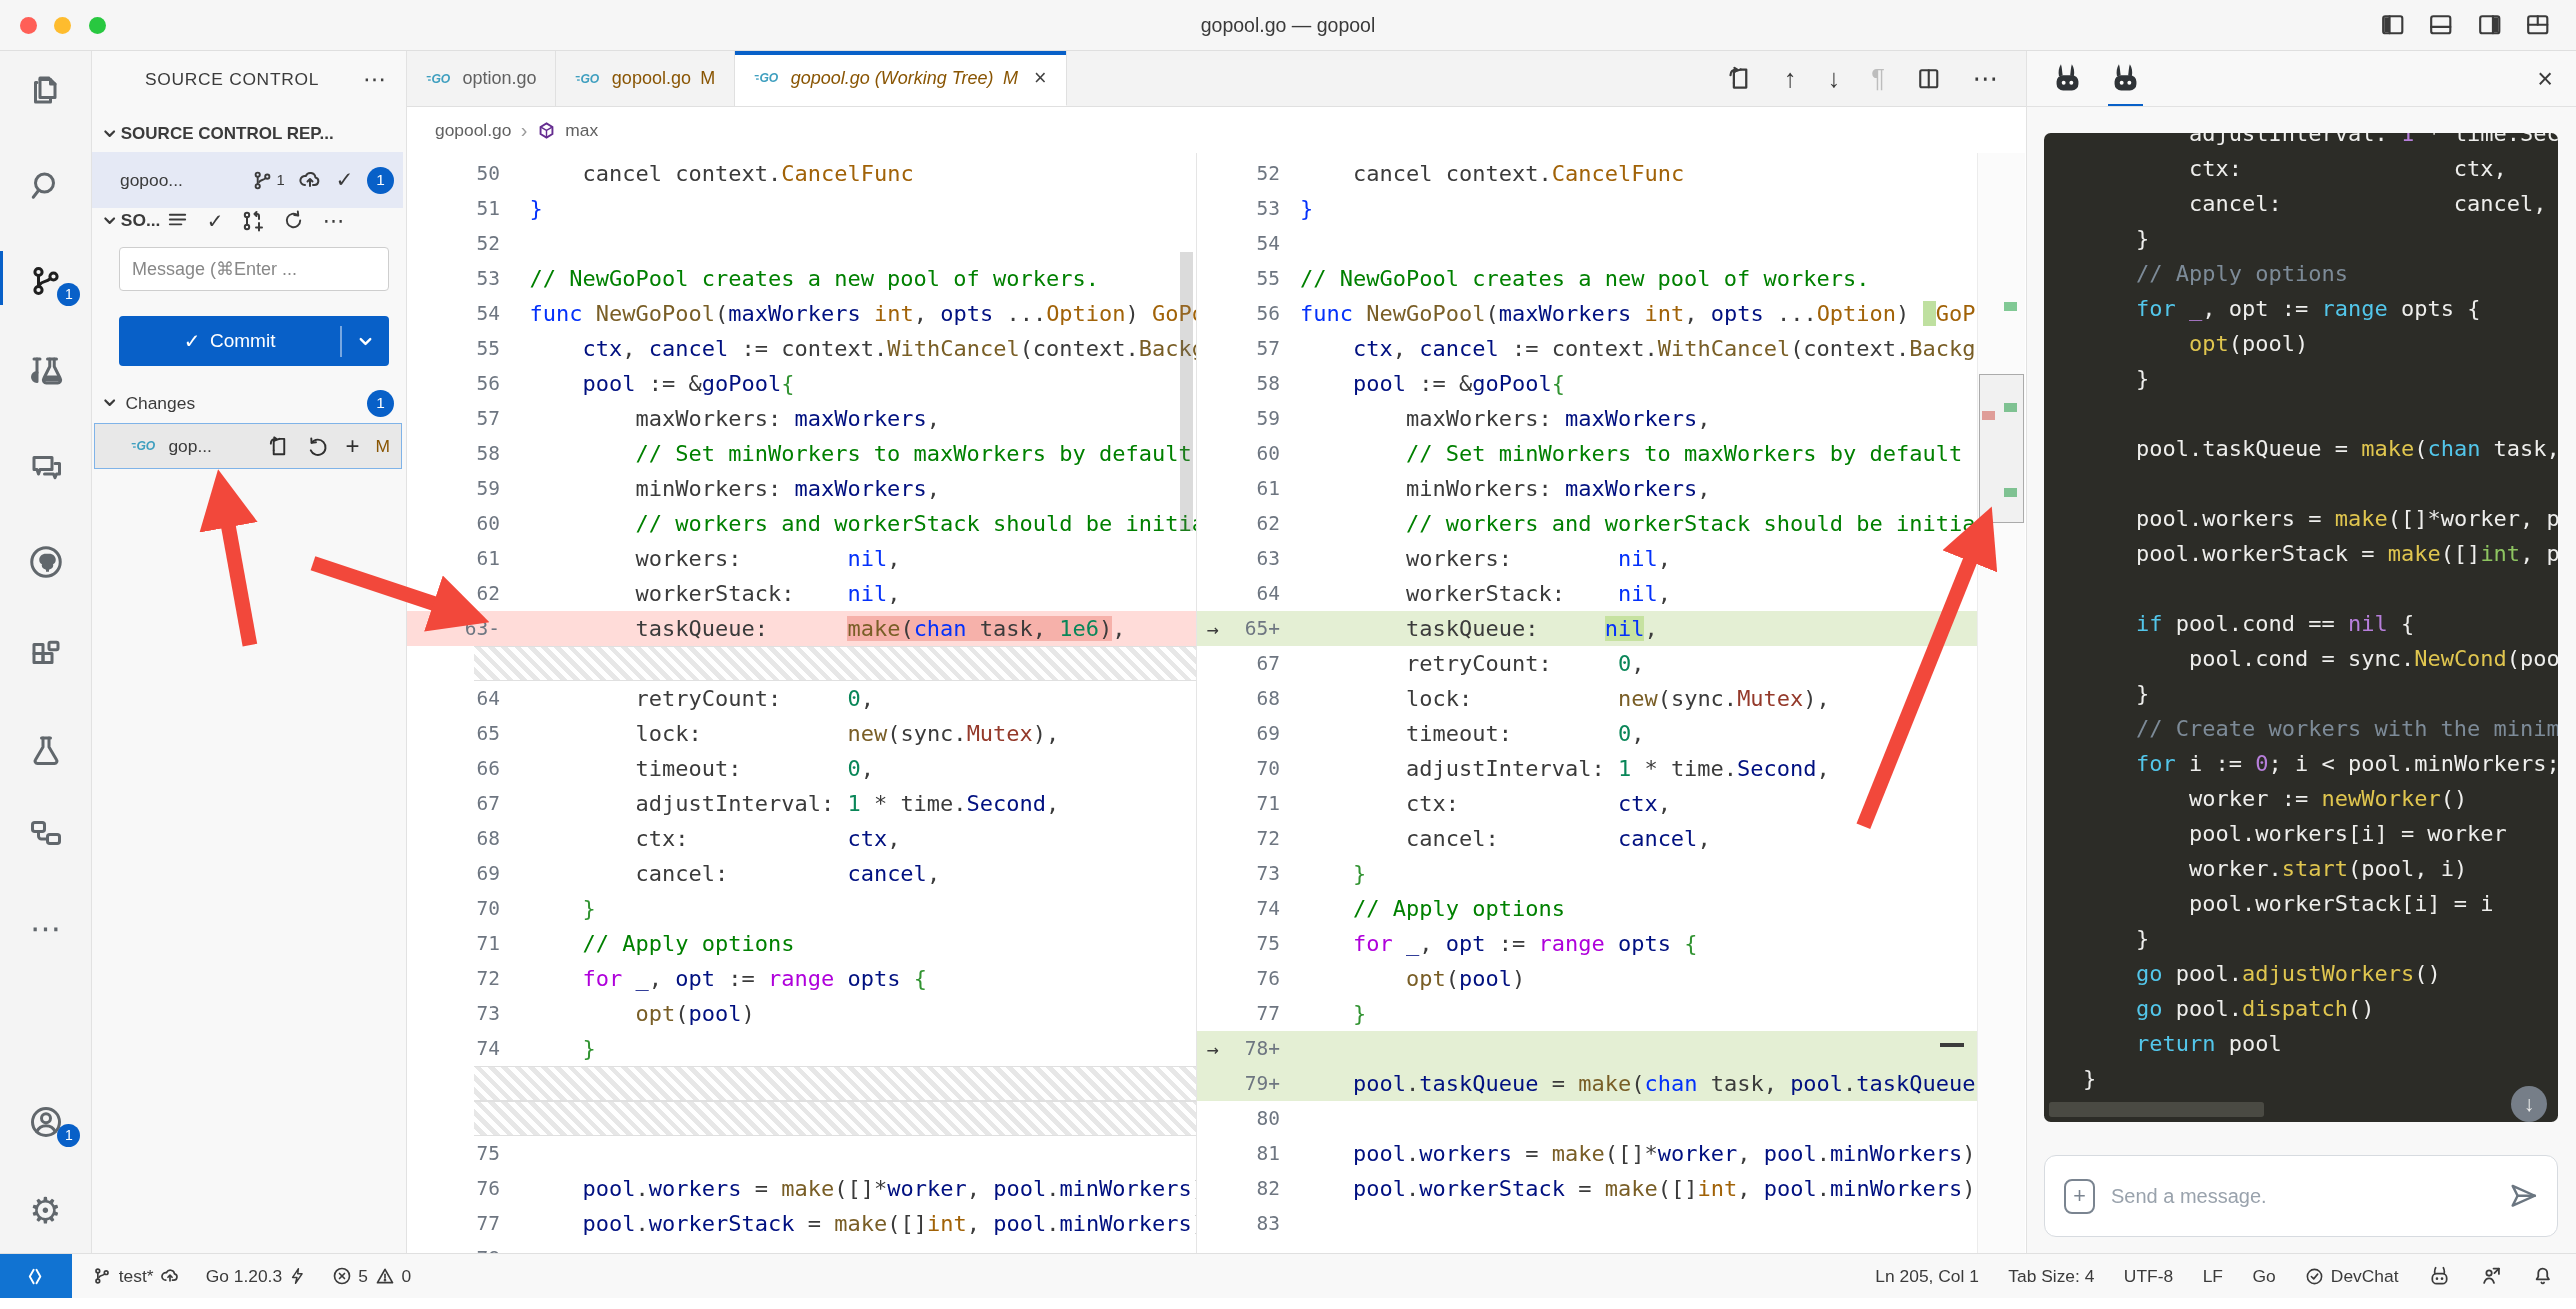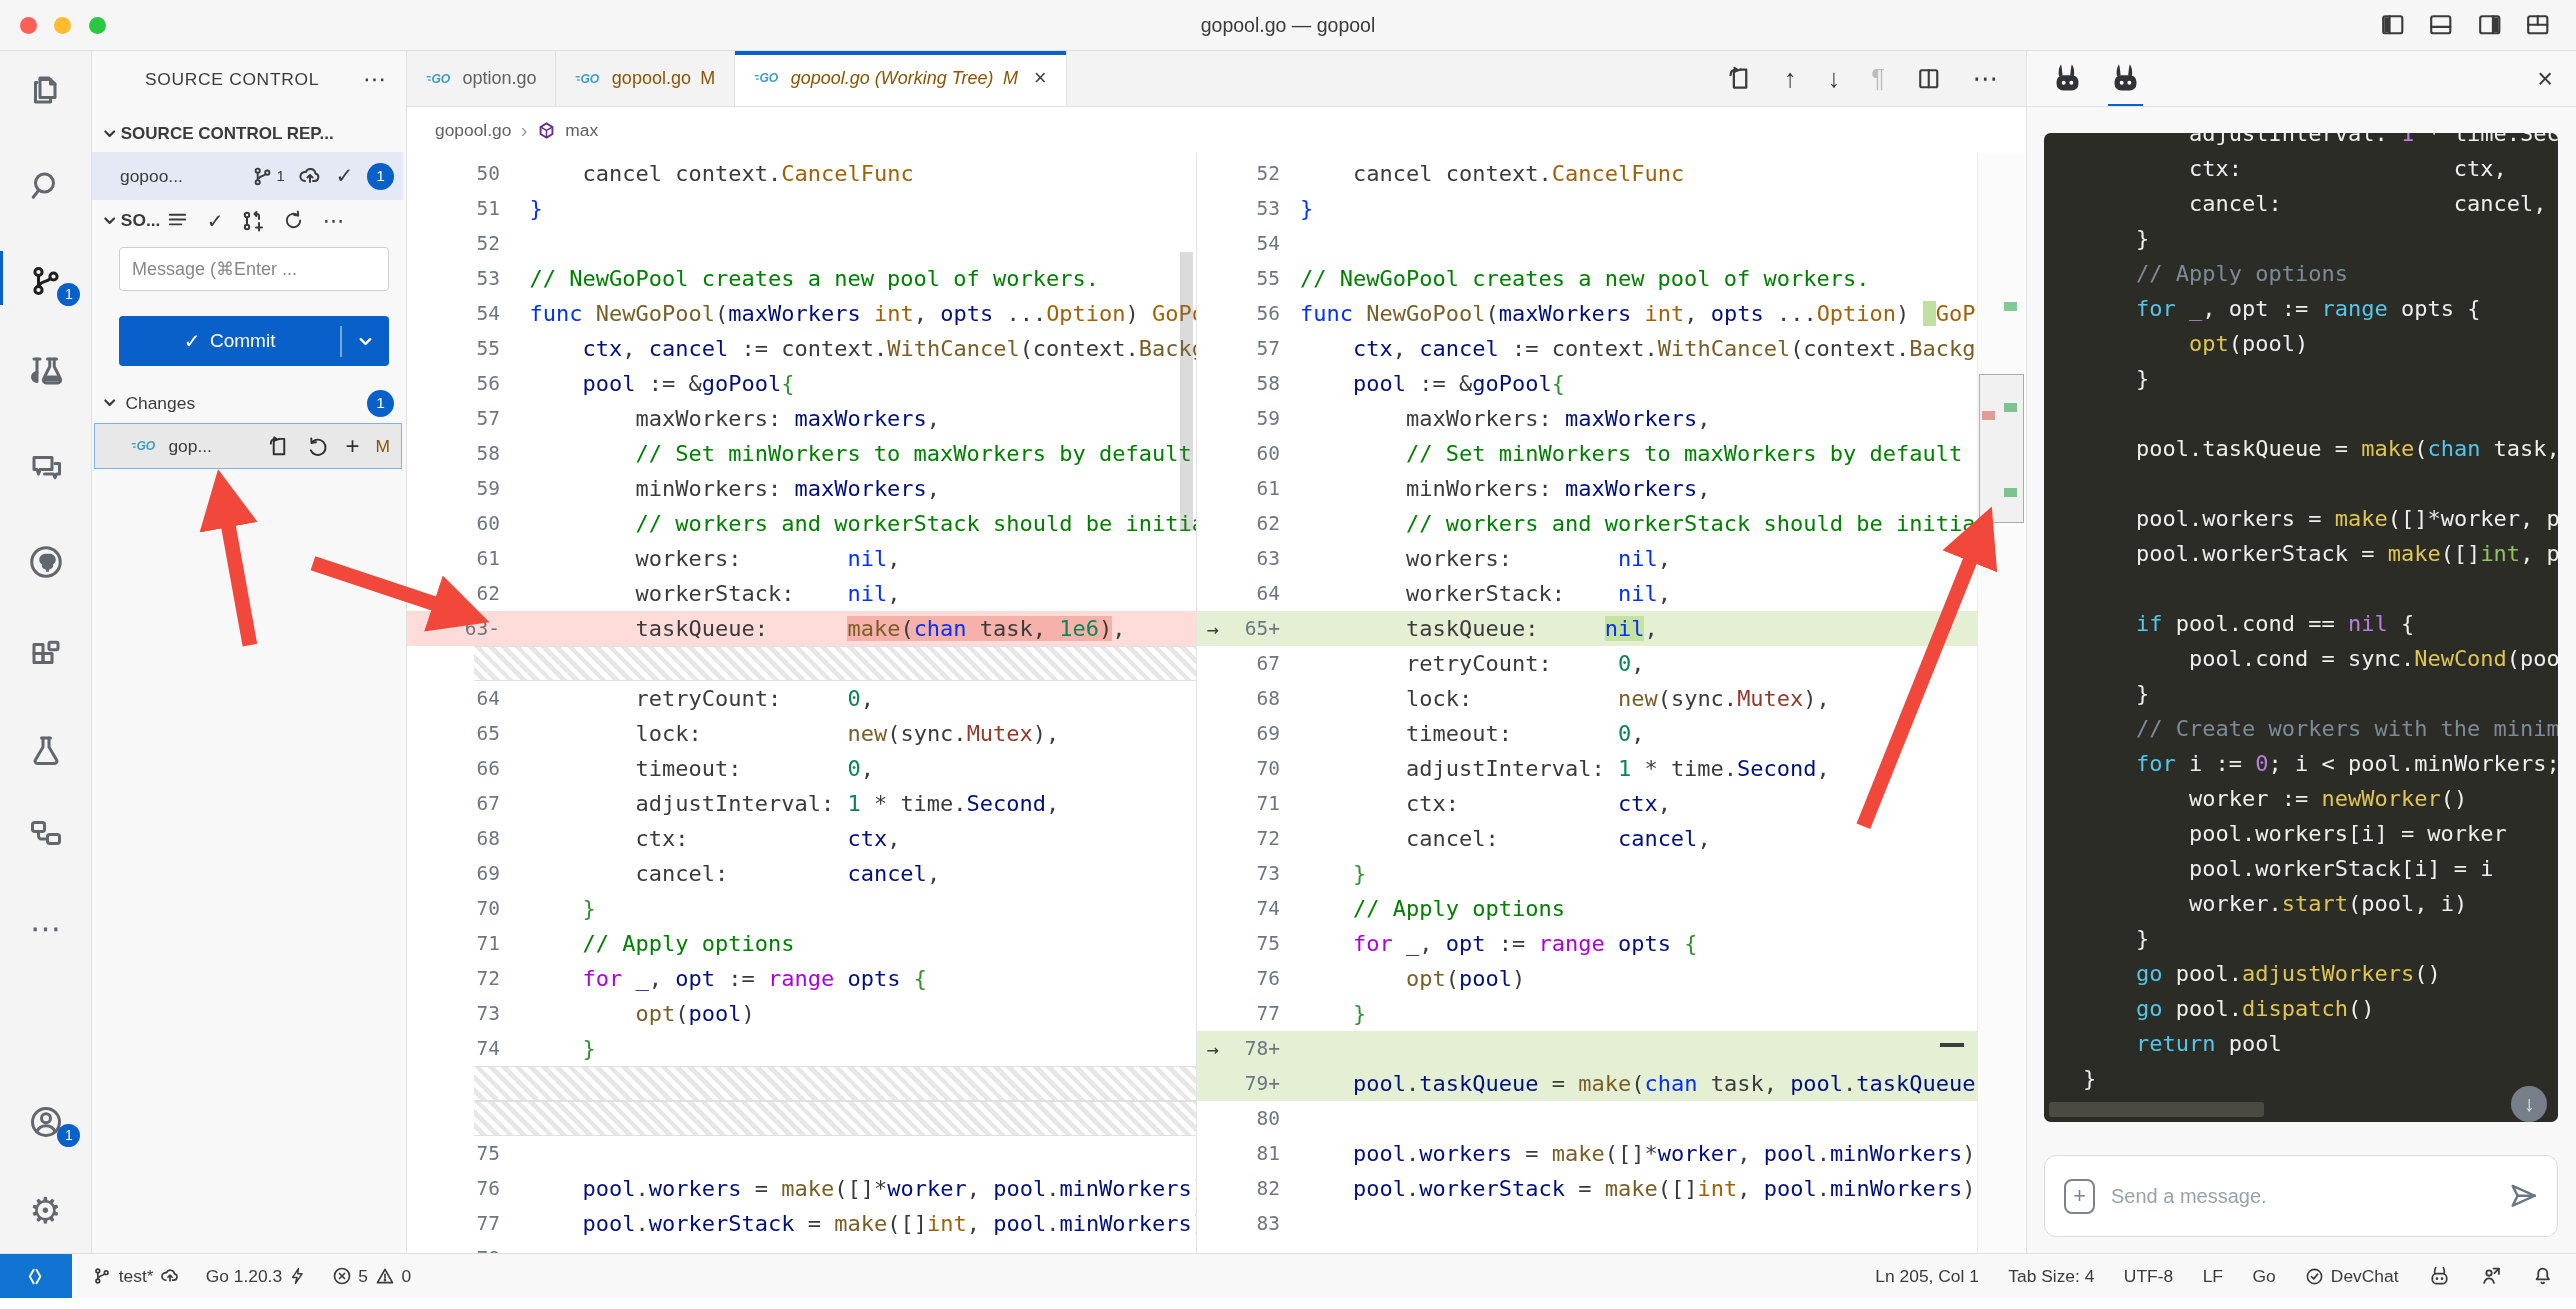--- a/index.html
+++ b/index.html
@@ -28,21 +28,21 @@
   .abadge{position:absolute;right:10.7px;bottom:5.4px;min-width:23px;height:23px;border-radius:11.4px;
     background:#0860c8;color:#fff;font-size:14px;display:flex;align-items:center;justify-content:center;}
 
   
   .sidebar{width:315px;background:#f8f8f8;border-right:0.7px solid #e2e2e2;position:relative;
     flex:none;font-size:17.4px;color:#3b3b3b;}
   .sc-header{position:absolute;top:14.8px;left:44px;right:20px;display:flex;align-items:center;font-size:17.4px;margin-left:9px;}
   .sc-header .more{margin-left:auto;font-size:23px;color:#424242;}
   .sec{position:absolute;left:9.4px;right:3px;display:flex;align-items:center;gap:2px;font-weight:bold;}
   .chev{color:#3b3b3b;flex:none;}
-  .repo-row{position:absolute;top:101px;left:0;right:2.7px;height:48px;background:#e5e9f5;
+  .repo-row{position:absolute;top:101px;left:0;right:2.7px;height:56px;background:#e5e9f5;
     display:flex;align-items:center;padding-left:28px;gap:12px;}
   .repo-icons{margin-left:auto;display:flex;align-items:center;gap:13.4px;margin-right:9.4px;color:#3b3b3b;}
   .pill{min-width:27px;height:27px;border-radius:13.4px;background:#0860c8;color:#fff;font-size:15.4px;
     display:flex;align-items:center;justify-content:center;padding:0 4px;}
   .scm-icons{margin-left:4px;display:flex;align-items:center;gap:17.4px;color:#3b3b3b;font-weight:normal;}
   .msg-input{position:absolute;top:196px;left:27px;right:17.4px;height:44px;background:#fff;
     border:1.3px solid #cecece;border-radius:4px;display:flex;align-items:center;padding:0 12px;
     color:#888;font-size:18px;overflow:hidden;white-space:nowrap;}
   .commitbtn{position:absolute;top:265px;left:27px;right:17.4px;height:50px;background:#0860c8;
     border-radius:4px;color:#fff;display:flex;align-items:center;font-size:19px;}
@@ -589,22 +589,22 @@
           <div class="drow"><span class="tk-dpl">    pool.workers = </span><span class="tk-dfn">make</span><span class="tk-dpl">([]*worker, pool.minWorkers)</span></div>
           <div class="drow"><span class="tk-dpl">    pool.workerStack = </span><span class="tk-dfn">make</span><span class="tk-dpl">([]</span><span class="tk-dty">int</span><span class="tk-dpl">, pool.minWorkers)</span></div>
           <div class="drow"></div>
           <div class="drow"><span class="tk-dkw">    if</span><span class="tk-dpl"> pool.cond == </span><span class="tk-dnum">nil</span><span class="tk-dpl"> {</span></div>
           <div class="drow"><span class="tk-dpl">        pool.cond = sync.</span><span class="tk-dfn">NewCond</span><span class="tk-dpl">(pool.lock)</span></div>
           <div class="drow"><span class="tk-dpl">    }</span></div>
           <div class="drow"><span class="tk-dcm">    // Create workers with the minimum number of workers</span></div>
           <div class="drow"><span class="tk-dkw">    for</span><span class="tk-dpl"> i := </span><span class="tk-dnum">0</span><span class="tk-dpl">; i &lt; pool.minWorkers; i++ {</span></div>
           <div class="drow"><span class="tk-dpl">        worker := </span><span class="tk-dfn">newWorker</span><span class="tk-dpl">()</span></div>
           <div class="drow"><span class="tk-dpl">        pool.workers[i] = worker</span></div>
+          <div class="drow"><span class="tk-dpl">        worker.</span><span class="tk-dfn">start</span><span class="tk-dpl">(pool, i)</span></div>
           <div class="drow"><span class="tk-dpl">        pool.workerStack[i] = i</span></div>
-          <div class="drow"><span class="tk-dpl">        worker.</span><span class="tk-dfn">start</span><span class="tk-dpl">(pool, i)</span></div>
           <div class="drow"><span class="tk-dpl">    }</span></div>
           <div class="drow"><span class="tk-dkw">    go</span><span class="tk-dpl"> pool.</span><span class="tk-dfn">adjustWorkers</span><span class="tk-dpl">()</span></div>
           <div class="drow"><span class="tk-dkw">    go</span><span class="tk-dpl"> pool.</span><span class="tk-dfn">dispatch</span><span class="tk-dpl">()</span></div>
           <div class="drow"><span class="tk-dkw">    return</span><span class="tk-dpl"> pool</span></div>
           <div class="drow"><span class="tk-dpl">}</span></div>
         </div>
       <div class="hthumb"></div>
     </div>
     <div class="scrolldown">
         <span>↓</span>

